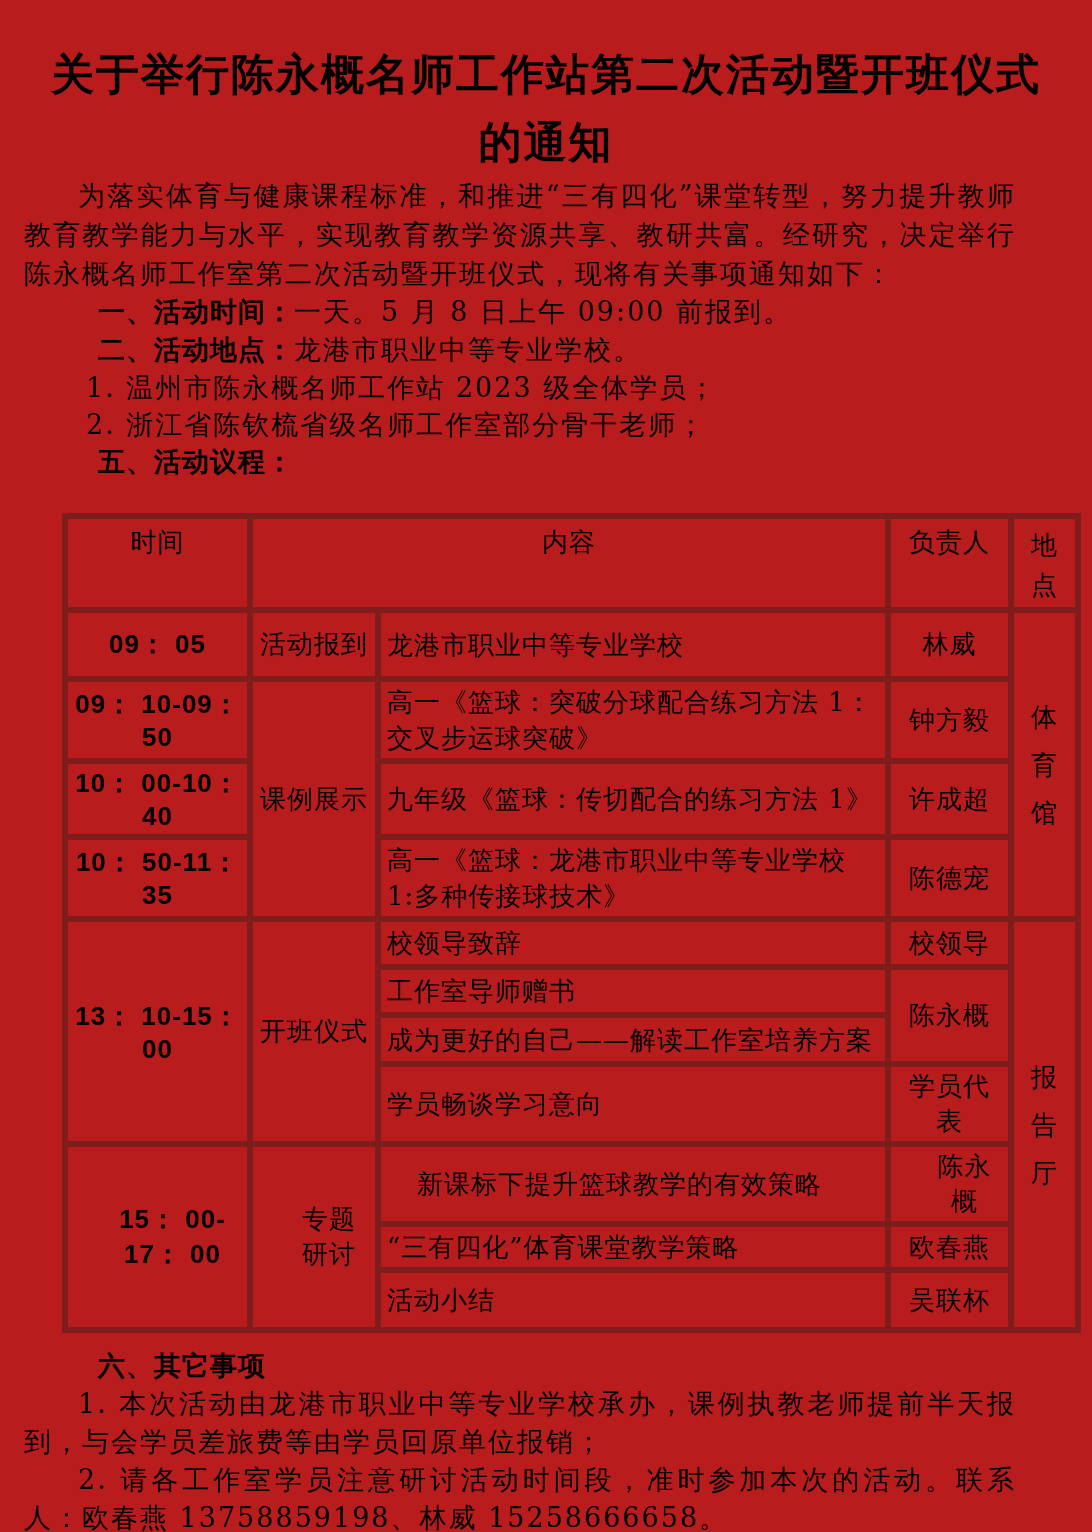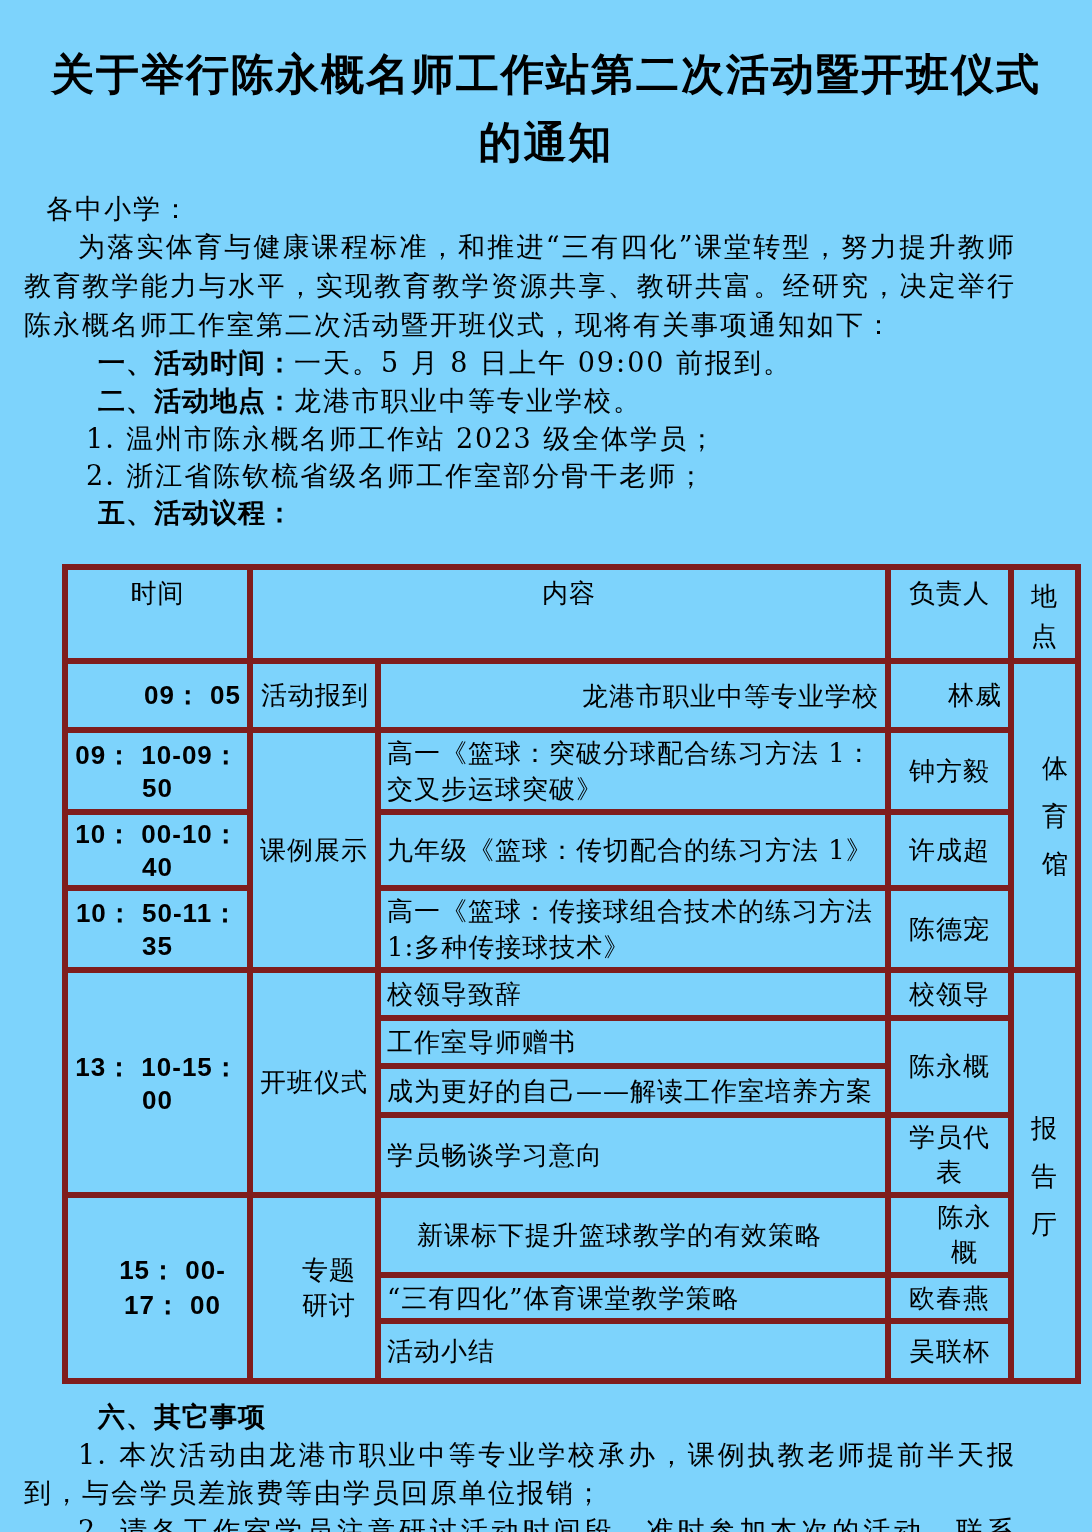--- a/index.html
+++ b/index.html
@@ -1,18 +1,18 @@
 <!DOCTYPE html>
 <html><head>
 <meta charset="utf-8">
 <style>
   html,body{margin:0;padding:0;}
   body{background:#ffffff;}
   .page{
-    width:1092px;height:1532px;background:#7dd3fc;color:#000000;
+    width:1092px;height:1532px;background:#b91c1c;color:#000000;
     font-family:"DejaVu Serif","Liberation Serif",serif;
     position:relative;overflow:hidden;box-sizing:border-box;
   }
   .title-block{
     margin-top:40px;text-align:center;
     font-family:"Liberation Sans","DejaVu Sans",sans-serif;
     font-weight:bold;font-size:43px;line-height:68px;letter-spacing:2px;
   }
   .salutation{margin:14px 70px 0 46px;font-size:27px;line-height:37px;letter-spacing:2px;}
   .intro{
@@ -37,41 +37,40 @@
     text-align:center;
     font-family:"Liberation Sans","DejaVu Sans",sans-serif;
     font-weight:bold;font-size:24px;letter-spacing:0;
   }
   .category-cell{text-align:center;}
   .content-cell{text-align:left;padding-left:12px;line-height:36px;}
   .person-cell{text-align:center;}
   .place-cell{
     text-align:center;padding:2px 0;line-height:48px;word-break:break-all;
   }
-  .rh1 td{height:69px;text-align:right;} .rh2 td{height:75px;} .rh3 td{height:52px;}
+  .rh1 td{height:69px;} .rh2 td{height:75px;} .rh3 td{height:52px;}
   .rh4 td{height:75px;} .rh5 td{height:48px;} .rh6 td{height:48px;}
   .rh7 td{height:49px;} .rh8 td{height:48px;} .rh9 td{height:47px;padding-left:36px;}
   .rh10 td{height:45px;} .rh11 td{height:60px;margin-top:33px;}
   .other-heading{margin:14px 76px 0 98px;font-size:27px;line-height:38px;}
   .note{
     margin:0 76px 0 24px;text-indent:2em;font-size:27px;line-height:38px;
     text-align:justify;letter-spacing:2px;
   }
 </style>
 </head>
 <body>
 
 <div class="page">
 
   <div class="title-block">
     <div>关于举行陈永概名师工作站第二次活动暨开班仪式</div>
     <div>的通知</div>
   </div>
 
-  <div class="salutation">各中小学：</div>
 
   <p class="intro" style="margin-top:0;margin-bottom:0;">为落实体育与健康课程标准，和推进“三有四化”课堂转型，努力提升教师教育教学能力与水平，实现教育教学资源共享、教研共富。经研究，决定举行陈永概名师工作室第二次活动暨开班仪式，现将有关事项通知如下：</p>
 
   <div class="section-line">
     <span class="section-label">一、活动时间：</span><span>一天。5 月 8 日上午 09:00 前报到。</span>
   </div>
   <div class="section-line">
     <span class="section-label">二、活动地点：</span><span>龙港市职业中等专业学校。</span>
   </div>
 
@@ -110,21 +109,21 @@
       <td class="content-cell">高一《篮球：突破分球配合练习方法 1：交叉步运球突破》</td>
       <td class="person-cell">钟方毅</td>
     </tr>
     <tr class="rh3">
       <td class="time-cell">10： 00-10： 40</td>
       <td class="content-cell">九年级《篮球：传切配合的练习方法 1》</td>
       <td class="person-cell">许成超</td>
     </tr>
     <tr class="rh4">
       <td class="time-cell">10： 50-11： 35</td>
-      <td class="content-cell">高一《篮球：传接球组合技术的练习方法 1:多种传接球技术》</td>
+      <td class="content-cell">高一《篮球：龙港市职业中等专业学校 1:多种传接球技术》</td>
       <td class="person-cell">陈德宠</td>
     </tr>
     <tr class="rh5">
       <td class="time-cell" rowspan="4">13： 10-15： 00</td>
       <td class="category-cell" rowspan="4">开班仪式</td>
       <td class="content-cell">校领导致辞</td>
       <td class="person-cell">校领导</td>
       <td class="place-cell" rowspan="7">报告厅</td>
     </tr>
     <tr class="rh6">

